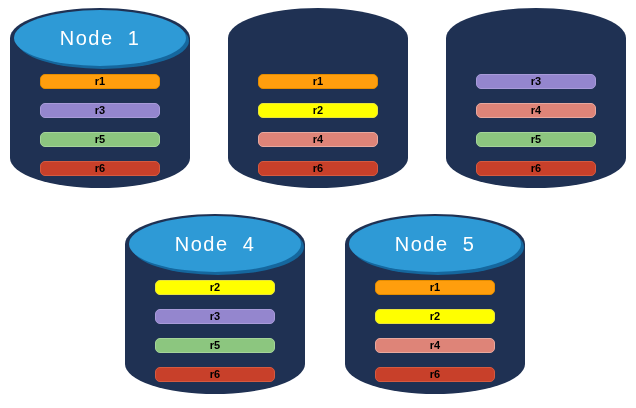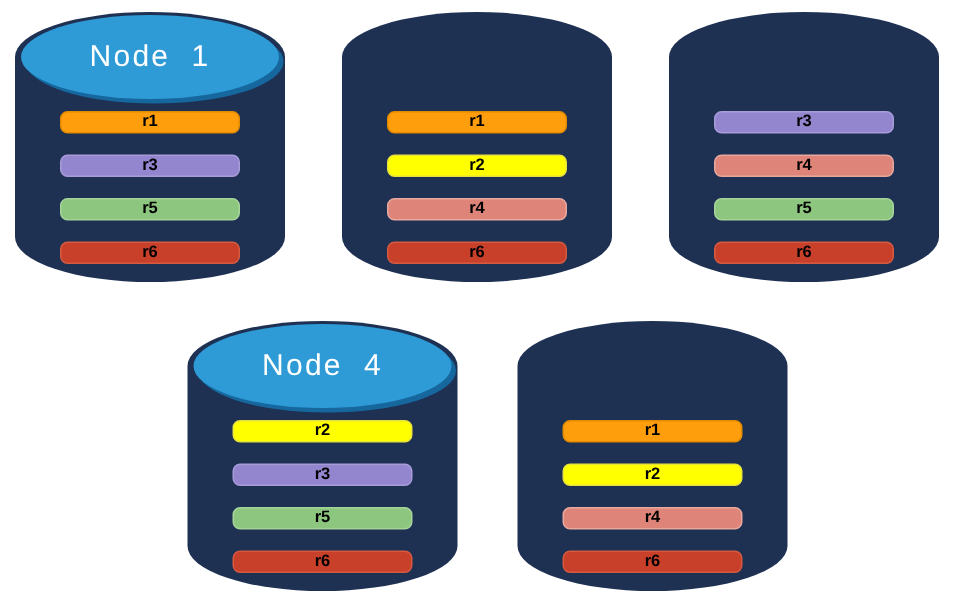--- a/index.html
+++ b/index.html
@@ -158,20 +158,23 @@
           <div class="bar" style="background: rgb(140, 198, 127); border-color: rgb(165, 212, 154);">
             <span>r5</span>
           </div>
           <div class="bar" style="background: rgb(200, 64, 42); border-color: rgb(213, 90, 64);">
             <span>r6</span>
           </div>
         </div>
   </div>
       <div class="cyl">
     <div class="cyl-silhouette"></div>
+    <div class="cyl-top">
+      <span class="cyl-title">Node  5</span>
+    </div>
     <div class="bars">
           <div class="bar" style="background: rgb(255, 158, 13); border-color: rgb(227, 140, 0);">
             <span>r1</span>
           </div>
           <div class="bar" style="background: rgb(255, 255, 0); border-color: rgb(232, 227, 60);">
             <span>r2</span>
           </div>
           <div class="bar" style="background: rgb(222, 132, 120); border-color: rgb(232, 168, 158);">
             <span>r4</span>
           </div>

